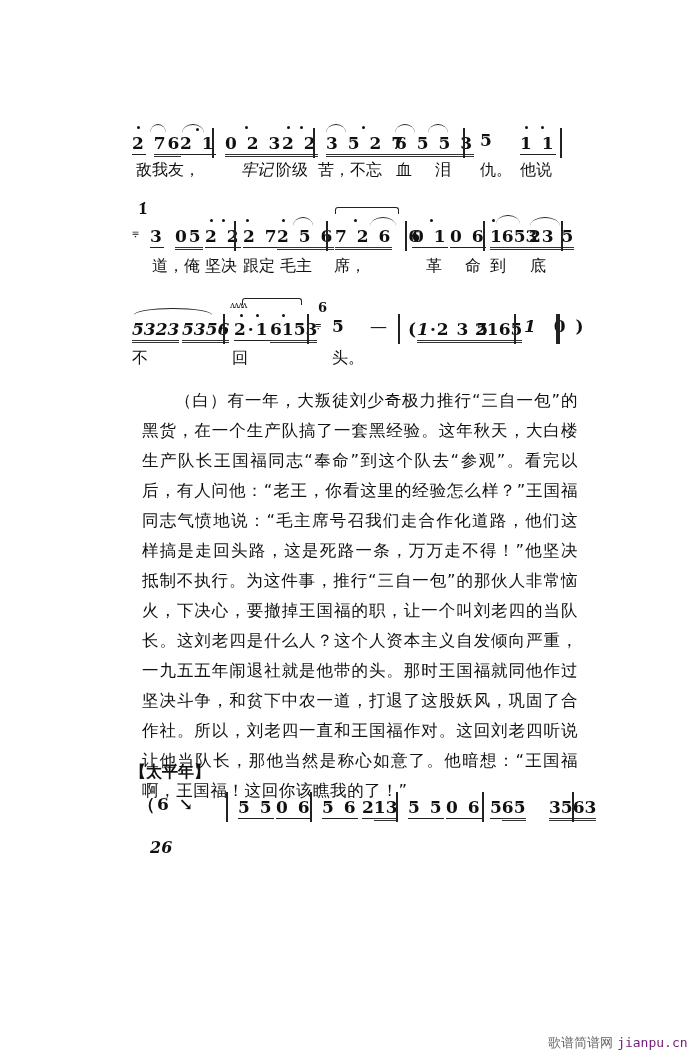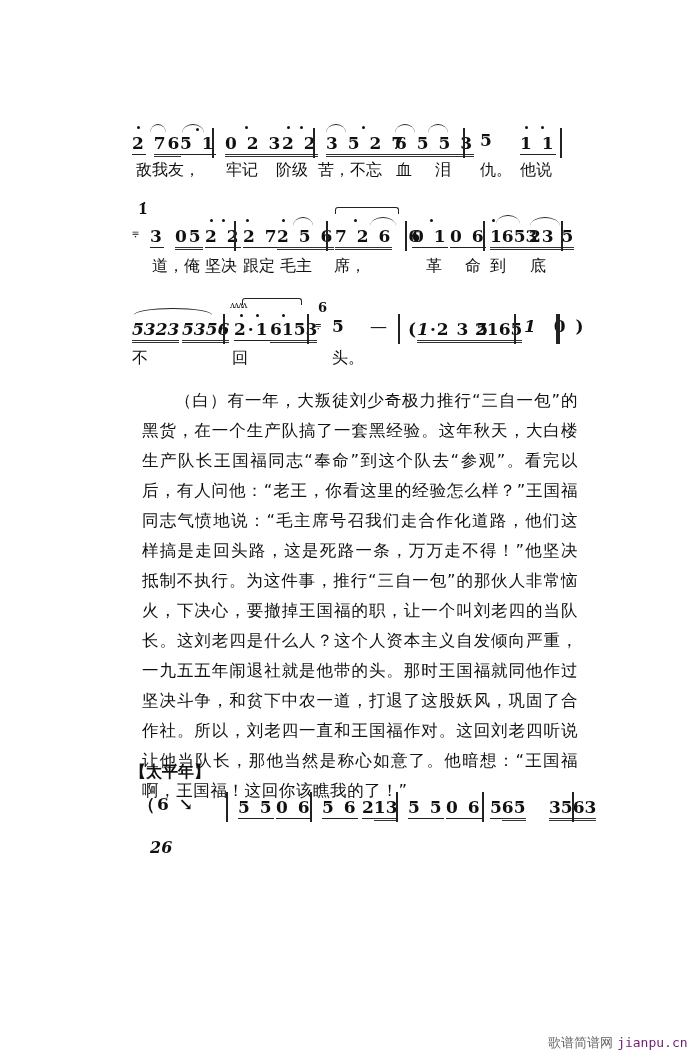--- a/index.html
+++ b/index.html
@@ -34,21 +34,21 @@
   .watermark { position:absolute; left:548px; top:1034px; font-family:"DejaVu Sans", sans-serif;
                font-size:13px; color:#666; white-space:nowrap; }
   .watermark .wm-domain { color:#701a75; font-family:"DejaVu Sans Mono", monospace; }
 </style>
 </head>
 <body>
 
 <div class="staff" style="top:122px;">
   <span class="note-group" style="left:2px;"><span class="u1">2</span> <span class="u2">76</span></span>
   <span class="slur" style="left:20px; top:2px; width:16px;"></span>
-  <span class="note-group" style="left:50px;"><span class="u1">5 1</span></span>
+  <span class="note-group" style="left:50px;"><span class="u1">2 1</span></span>
   <span class="slur" style="left:52px; top:2px; width:22px;"></span>
   <span class="bar" style="left:82px;"></span>
   <span class="note-group" style="left:95px;"><span class="u2">0 2 3</span></span>
   <span class="note-group" style="left:152px;"><span class="u2">2 2</span></span>
   <span class="bar" style="left:183px;"></span>
   <span class="note-group" style="left:196px;"><span class="u2">3 5 2 7</span></span>
   <span class="slur" style="left:196px; top:2px; width:20px;"></span>
   <span class="note-group" style="left:265px;"><span class="u2">6 5 5 3</span></span>
   <span class="slur" style="left:265px; top:2px; width:20px;"></span>
   <span class="slur" style="left:298px; top:2px; width:20px;"></span>
@@ -61,21 +61,21 @@
   <span class="dot" style="left:66px; top:6px;"></span>
   <span class="dot" style="left:115px; top:4px;"></span>
   <span class="dot" style="left:157px; top:4px;"></span>
   <span class="dot" style="left:170px; top:4px;"></span>
   <span class="dot" style="left:232px; top:4px;"></span>
   <span class="dot" style="left:395px; top:4px;"></span>
   <span class="dot" style="left:411px; top:4px;"></span>
 </div>
 <div class="lyrics" style="top:158px; width:460px;">
   <span class="ly" style="left:6px;">敌我友，</span>
-  <span class="ly" style="left:96px;">牢记</span>
+  <span class="ly" style="left:111px;font-style:italic;">牢记</span>
   <span class="ly" style="left:146px;">阶级</span>
   <span class="ly" style="left:188px;">苦，不忘</span>
   <span class="ly" style="left:266px;">血</span>
   <span class="ly" style="left:305px;">泪</span>
   <span class="ly" style="left:350px;">仇。</span>
   <span class="ly" style="left:390px;">他说</span>
 </div>
 
 <div class="staff" style="top:215px;">
   <span class="abs" style="left:8px; top:-14px; font-weight:bold; font-size:14px;">1̇</span>

